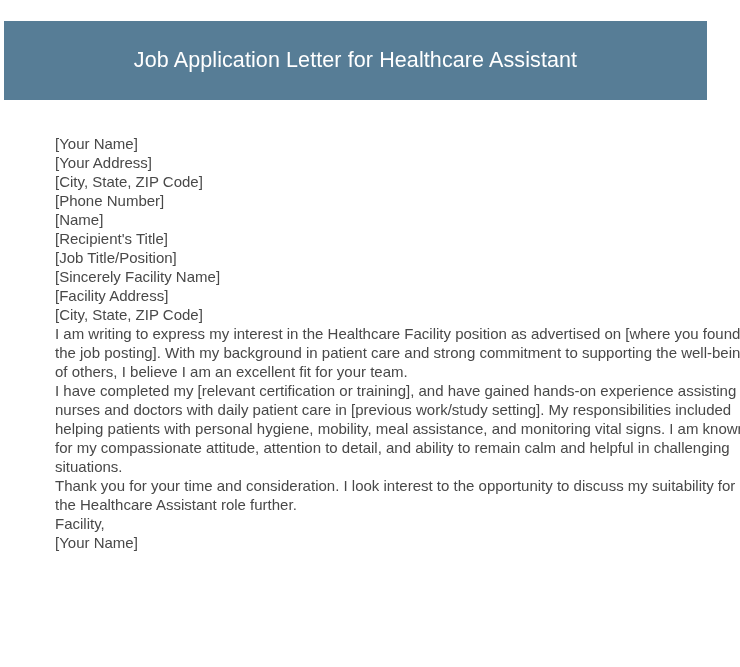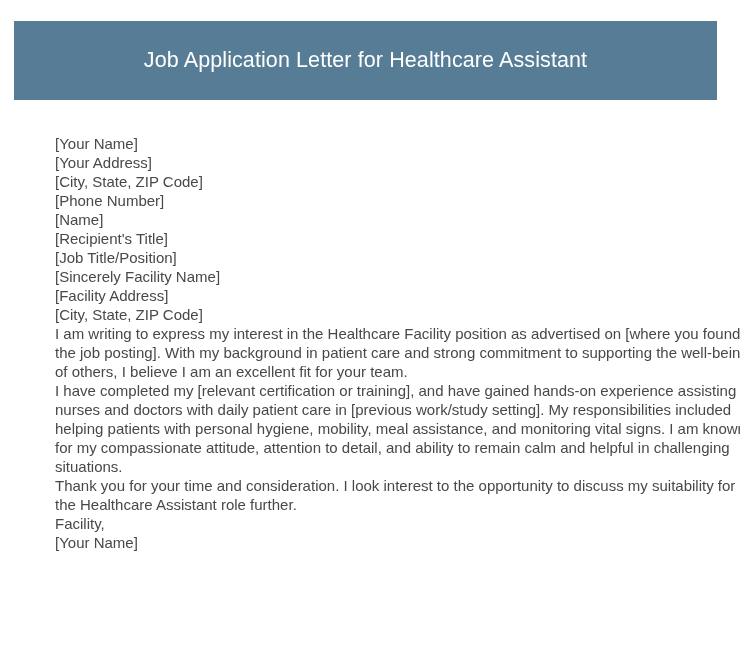--- a/index.html
+++ b/index.html
@@ -14,21 +14,21 @@
     overflow: hidden;
   }
   .page {
     position: relative;
     width: 740px;
     height: 667px;
     background: #ffffff;
   }
   .header-banner {
     position: absolute;
-    left: 14px;
+    left: 4px;
     top: 21px;
     width: 703px;
     height: 79px;
     background: #577d96;
     display: flex;
     align-items: center;
     justify-content: center;
     box-sizing: border-box;
   }
   .header-title {

